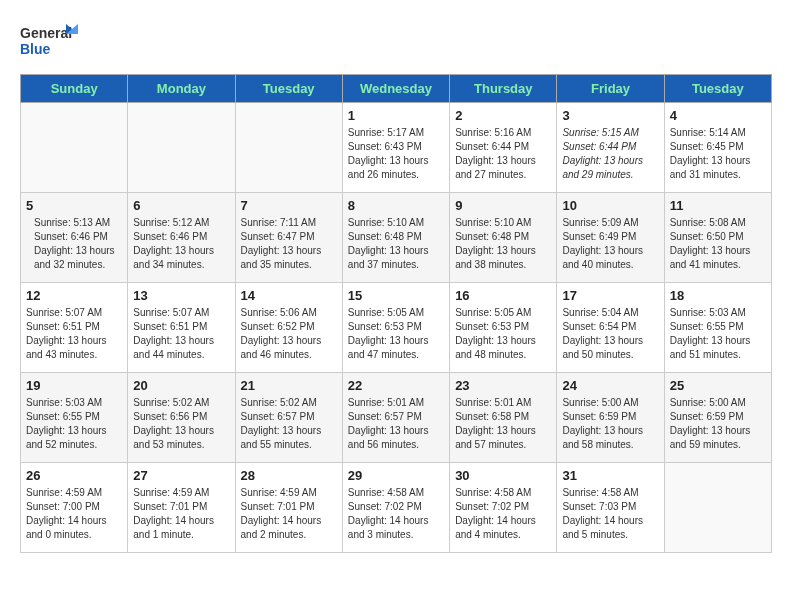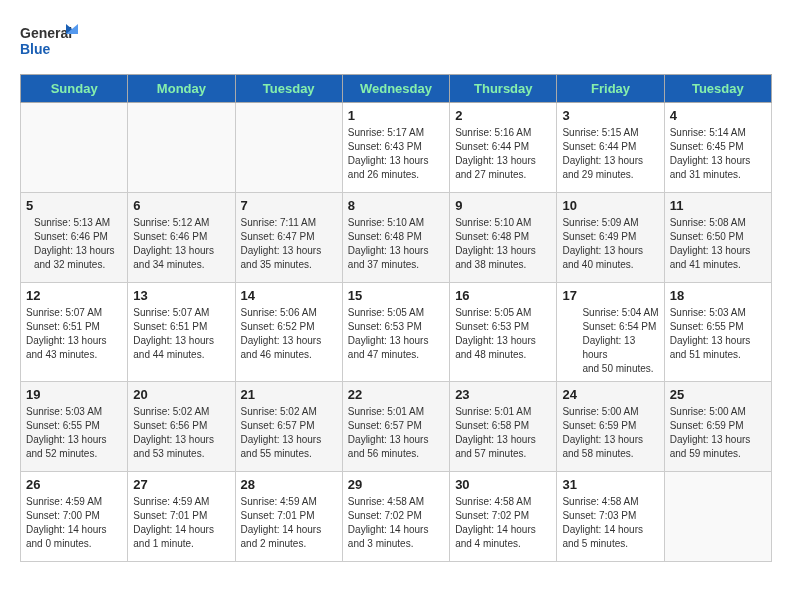--- a/index.html
+++ b/index.html
@@ -121,21 +121,21 @@
         </td>
         <td>
           <div class="day-num">2</div>
           <div class="day-info" style="white-space: pre-line;">Sunrise: 5:16 AM
 Sunset: 6:44 PM
 Daylight: 13 hours
 and 27 minutes.</div>
         </td>
         <td>
           <div class="day-num">3</div>
-          <div class="day-info" style="white-space: pre-line;">Sunrise: 5:15 AM
+          <div class="day-info" style="white-space: pre-line; font-style: italic;">Sunrise: 5:15 AM
 Sunset: 6:44 PM
 Daylight: 13 hours
 and 29 minutes.</div>
         </td>
         <td>
           <div class="day-num">4</div>
           <div class="day-info" style="white-space: pre-line;">Sunrise: 5:14 AM
 Sunset: 6:45 PM
 Daylight: 13 hours
 and 31 minutes.</div>
@@ -223,21 +223,21 @@
         </td>
         <td>
           <div class="day-num">16</div>
           <div class="day-info" style="white-space: pre-line;">Sunrise: 5:05 AM
 Sunset: 6:53 PM
 Daylight: 13 hours
 and 48 minutes.</div>
         </td>
         <td>
           <div class="day-num">17</div>
-          <div class="day-info" style="white-space: pre-line; margin-left: 20px;">Sunrise: 5:04 AM
+          <div class="day-info" style="white-space: pre-line;">Sunrise: 5:04 AM
 Sunset: 6:54 PM
 Daylight: 13 hours
 and 50 minutes.</div>
         </td>
         <td>
           <div class="day-num">18</div>
           <div class="day-info" style="white-space: pre-line;">Sunrise: 5:03 AM
 Sunset: 6:55 PM
 Daylight: 13 hours
 and 51 minutes.</div>

